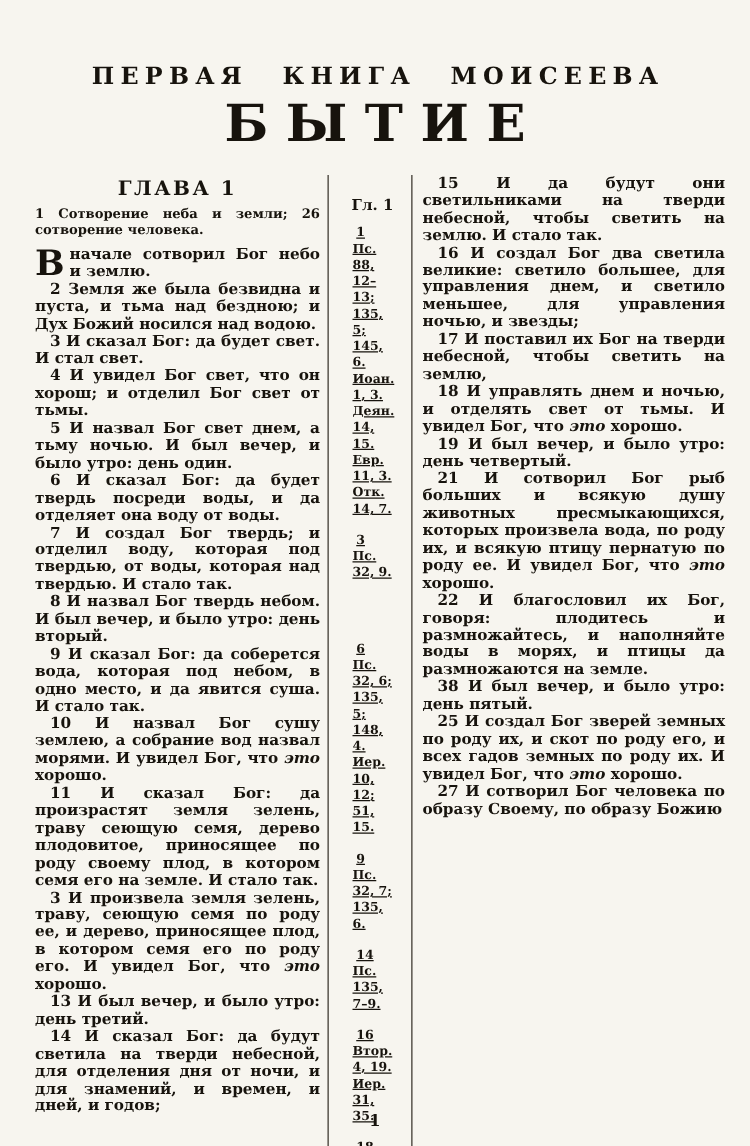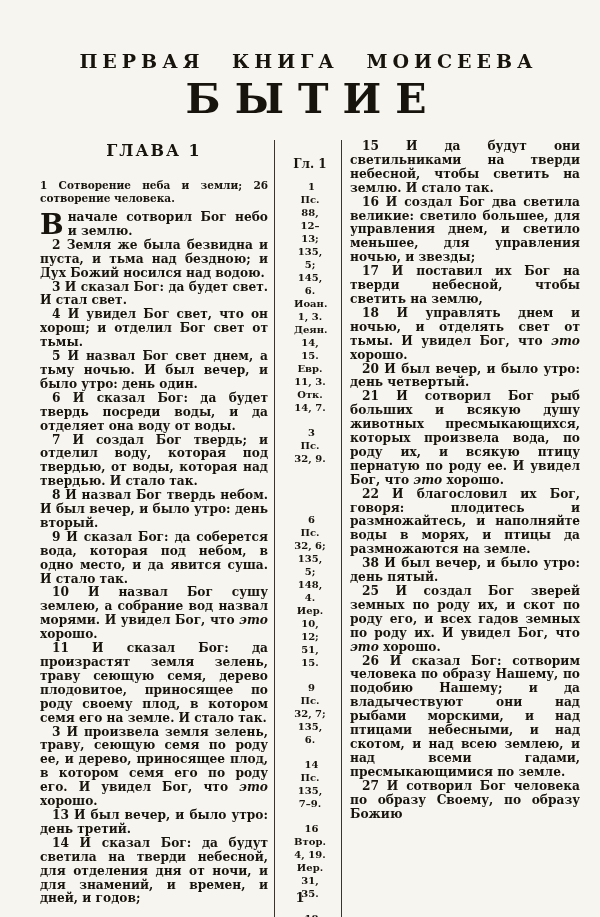--- a/index.html
+++ b/index.html
@@ -6,21 +6,20 @@
   .page{
     position:relative;
     width:600px;height:917px;
     margin:0 auto;
     background:var(--paper,#f7f5ef);
     color:var(--ink,#17130d);
     font-family:"DejaVu Serif","Liberation Serif",serif;
     font-weight:700;
     overflow:hidden;
     box-sizing:border-box;
-    padding-left:12px;
   }
   .header{padding-top:50px;text-align:center;}
   .series-title{
     margin:0;font-size:19px;line-height:22px;font-weight:700;
     letter-spacing:5px;word-spacing:16px;text-indent:5px;
   }
   .book-title{
     margin:10px 0 0;font-size:41px;line-height:34px;font-weight:700;
     letter-spacing:14px;text-indent:14px;
   }
@@ -34,41 +33,41 @@
   .col-refs{
     flex:0 0 68px;width:68px;box-sizing:border-box;
     border-left:1.5px solid #3a352c;
     border-right:1.5px solid #3a352c;
     padding:16px 3px 0 7px;
     font-size:10px;line-height:13px;
   }
   .col-right{flex:1 1 auto;padding-left:8px;box-sizing:border-box;}
   .chapter-head{
     text-align:center;font-size:16px;line-height:18px;
-    letter-spacing:2px;margin:2px 0 19px;
+    letter-spacing:2px;margin:2px 0 5px;
   }
   .chapter-summary{
     font-size:10.5px;line-height:12.5px;
     text-align:justify;margin:0 0 7px;
   }
   .verses p.verse{
     margin:0;font-size:12.2px;line-height:13.9px;
     text-align:justify;text-indent:12px;
   }
   .verses p.verse.has-dropcap{text-indent:0;}
   .dropcap{
     float:left;font-size:28px;line-height:25px;
     padding:1px 4px 0 0;font-weight:700;
   }
   .vnum,.rnum{font-weight:700;}
   .refs-head{
     text-align:center;font-size:12px;line-height:16px;
     margin:0 0 8px;white-space:nowrap;
   }
-  .ref-entry{margin:12px;text-align:center;}
+  .ref-entry{margin:12px;text-align:left;text-decoration:underline;}
   .ref-entry .rnum{padding-left:3px;}
   .page-number{
     position:absolute;left:0;bottom:12px;width:100%;
     text-align:center;font-size:13px;font-weight:700;
   }
   i{font-style:italic;}
 </style>
 </head>
 <body>
 
@@ -119,26 +118,25 @@
           <p class="ref-entry" style="margin-top: 2px;"><span class="rnum">27</span> Мат. 19, 4. Мар. 10, 6. 1 Кор. 11, 7. Кол. 3, 10.</p>
         </div>
     </div>
 
     <div class="col-right">
       <div class="verses" id="right-verses">
           <p class="verse"><span class="vnum">15</span> И да будут они светильниками на тверди небесной, чтобы светить на землю. И стало так.</p>
           <p class="verse"><span class="vnum">16</span> И создал Бог два светила великие: светило большее, для управления днем, и светило меньшее, для управления ночью, и звезды;</p>
           <p class="verse"><span class="vnum">17</span> И поставил их Бог на тверди небесной, чтобы светить на землю,</p>
           <p class="verse"><span class="vnum">18</span> И управлять днем и ночью, и отделять свет от тьмы. И увидел Бог, что <i>это</i> хорошо.</p>
-          <p class="verse"><span class="vnum">20</span> И был вечер, и было утро: день четвертый.</p>
+          <p class="verse"><span class="vnum">19</span> И был вечер, и было утро: день четвертый.</p>
           <p class="verse"><span class="vnum">21</span> И сотворил Бог рыб больших и всякую душу животных пресмыкающихся, которых произвела вода, по роду их, и всякую птицу пернатую по роду ее. И увидел Бог, что <i>это</i> хорошо.</p>
           <p class="verse"><span class="vnum">22</span> И благословил их Бог, говоря: плодитесь и размножайтесь, и наполняйте воды в морях, и птицы да размножаются на земле.</p>
           <p class="verse"><span class="vnum">38</span> И был вечер, и было утро: день пятый.</p>
           <p class="verse"><span class="vnum">25</span> И создал Бог зверей земных по роду их, и скот по роду его, и всех гадов земных по роду их. И увидел Бог, что <i>это</i> хорошо.</p>
-          <p class="verse"><span class="vnum">26</span> И сказал Бог: сотворим человека по образу Нашему, по подобию Нашему; и да владычествуют они над рыбами морскими, и над птицами небесными, и над скотом, и над всею землею, и над всеми гадами, пресмыкающимися по земле.</p>
           <p class="verse"><span class="vnum">27</span> И сотворил Бог человека по образу Своему, по образу Божию</p>
         </div>
     </div>
 
   </div>
 
   <div class="page-number">1</div>
 
 </div>
 

